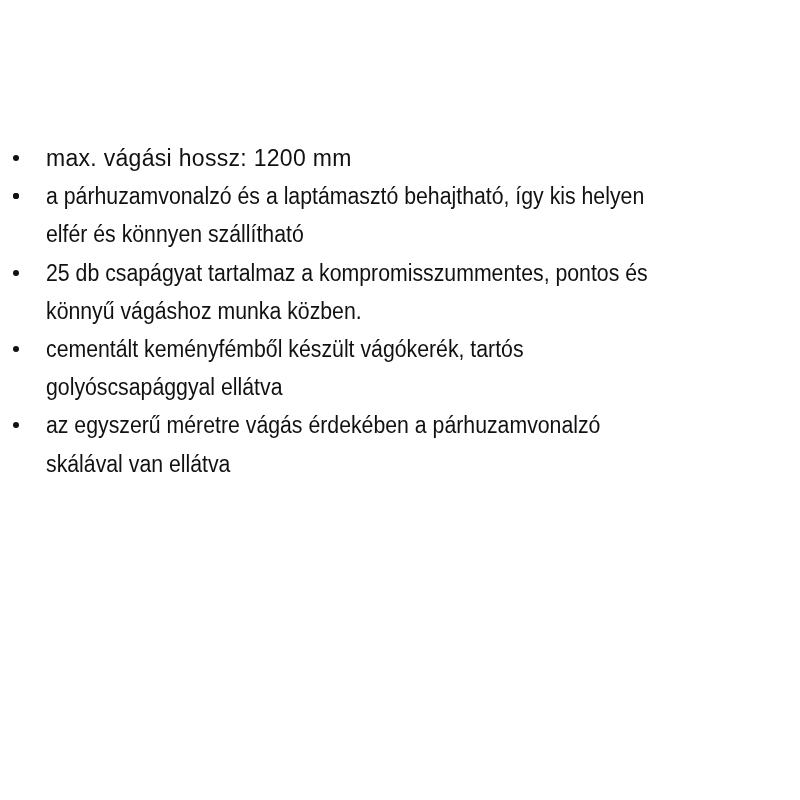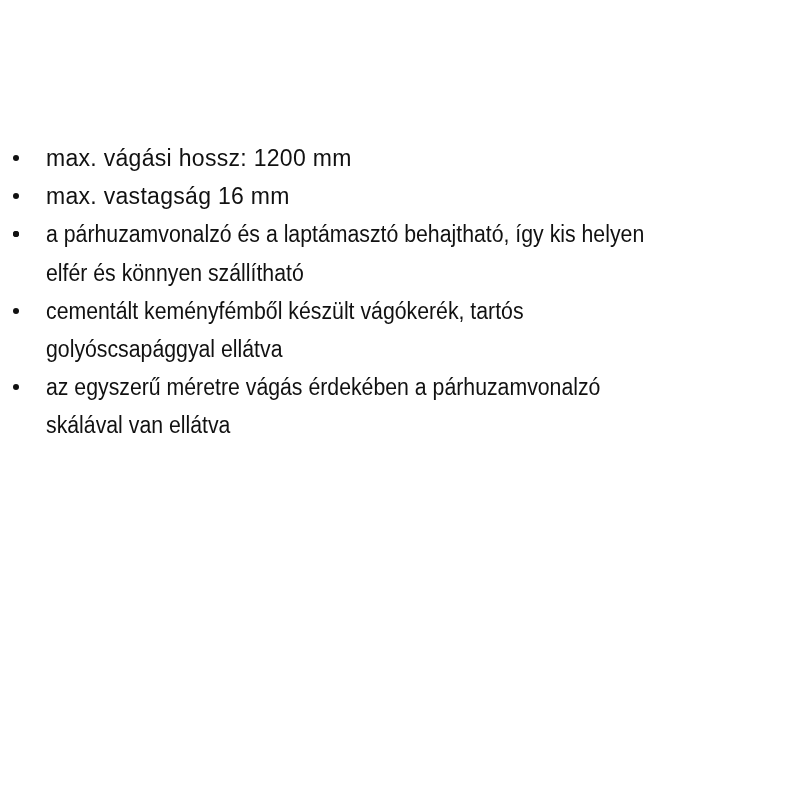--- a/index.html
+++ b/index.html
@@ -61,32 +61,33 @@
 
 <ul class="spec-list">
   <li class="spec-item wide">
     <span class="bullet"></span>
     <span class="text">
       <span class="line">max. vágási hossz: 1200 mm</span>
     </span>
   </li>
   <li class="spec-item wide">
     <span class="bullet"></span>
-    <span class="text">
-      <span class="line">max. vastagság 16 mm</span>
-    </span>
-  </li>
-  <li class="spec-item wide">
-    <span class="bullet"></span>
   </li>
   <li class="spec-item narrow">
     <span class="bullet"></span>
     <span class="text">
       <span class="line">a párhuzamvonalzó és a laptámasztó behajtható, így kis helyen</span>
       <span class="line">elfér és könnyen szállítható</span>
+    </span>
+  </li>
+  <li class="spec-item narrow">
+    <span class="bullet"></span>
+    <span class="text">
+      <span class="line">25 db csapágyat tartalmaz a kompromisszummentes, pontos és</span>
+      <span class="line">könnyű vágáshoz munka közben.</span>
     </span>
   </li>
   <li class="spec-item narrow">
     <span class="bullet"></span>
     <span class="text">
       <span class="line">cementált keményfémből készült vágókerék, tartós</span>
       <span class="line">golyóscsapággyal ellátva</span>
     </span>
   </li>
   <li class="spec-item narrow">

